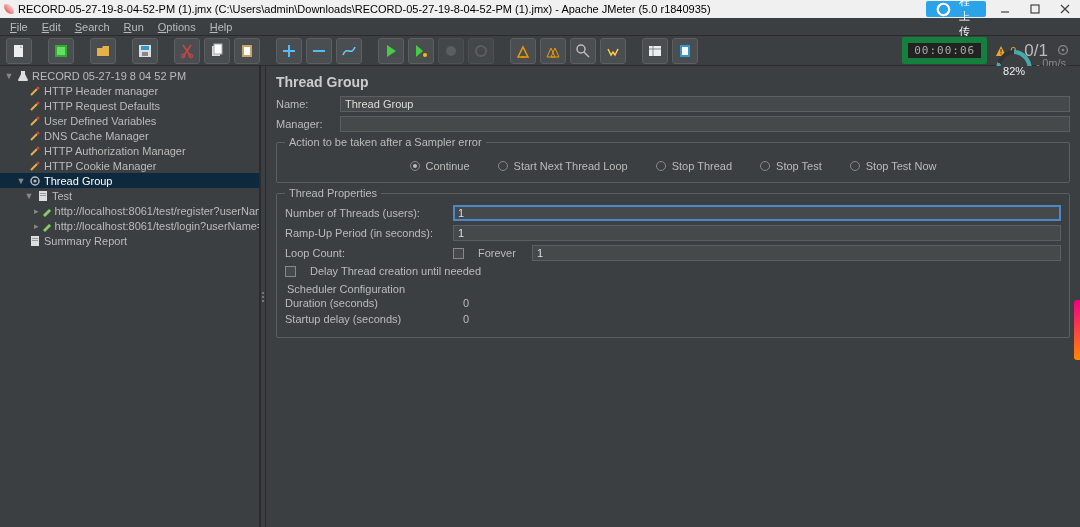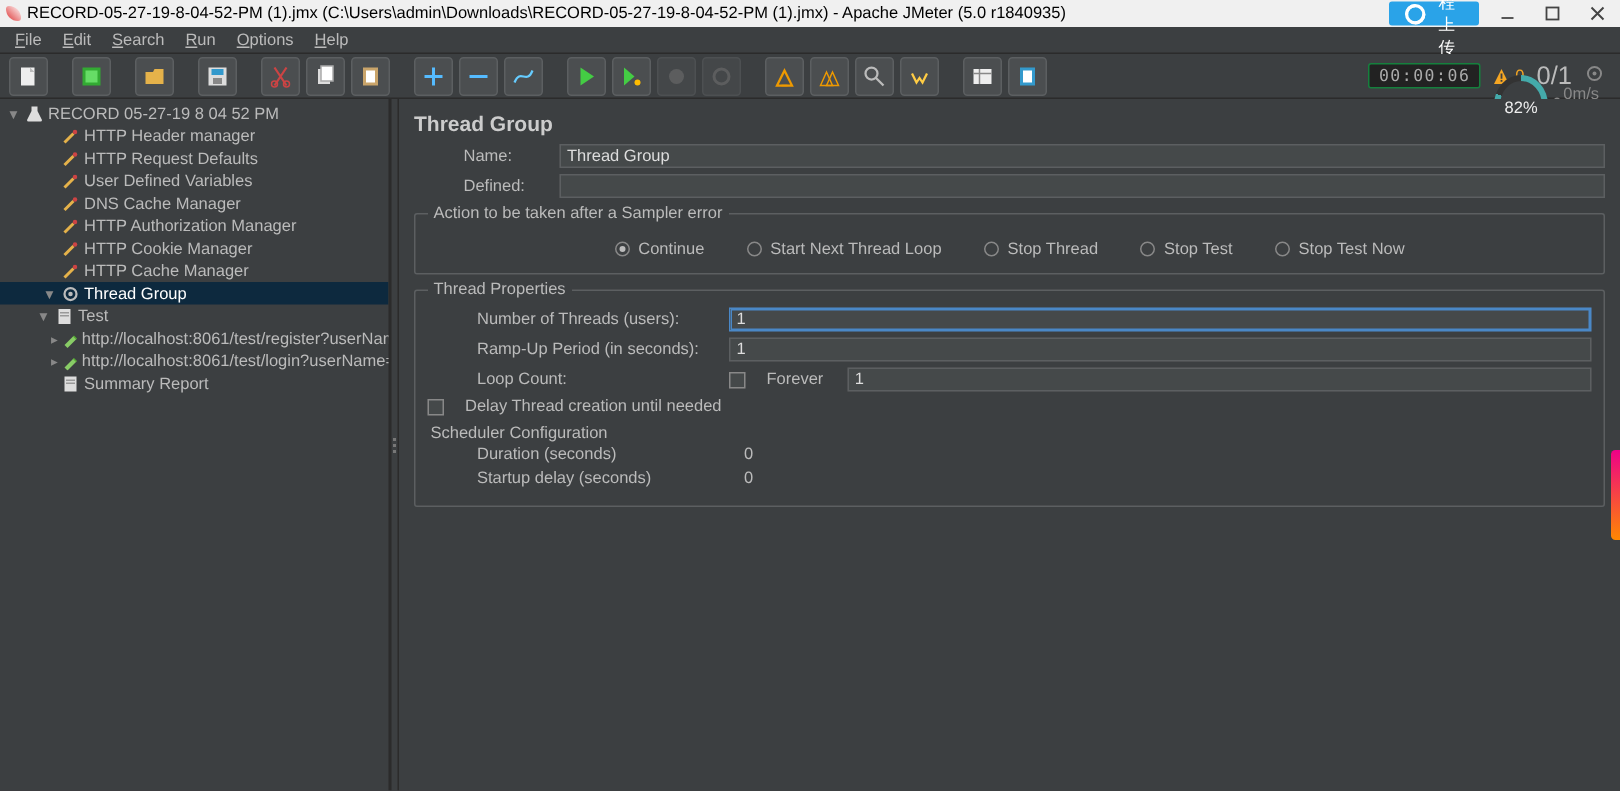--- a/index.html
+++ b/index.html
@@ -20,21 +20,21 @@
   .menubar span { padding:0 6px; color:#bbb; cursor:default; }
   .menubar span u { text-decoration: underline; }
 
   
   .toolbar { height: 30px; background: #3c3f41; display:flex; align-items:center; padding:2px 6px; gap:4px; border-bottom:1px solid #2b2b2b; position:relative; }
   .tbtn { width:26px; height:26px; background:#4b4e50; border:1px solid #5c5f61; border-radius:3px; display:flex; align-items:center; justify-content:center; color:#ccc; }
   .tbtn.disabled { opacity:0.55; }
   .tsep { width:8px; }
   .tbtn svg { width:16px; height:16px; }
   .toolbar .right { margin-left:auto; display:flex; align-items:center; gap:8px; padding-right:4px; }
-  .elapsed { background:#222; color:#aaa; font-family: monospace; padding:1px 6px; border:1px solid #15803d; border-radius:2px; font-size:11px; letter-spacing:1px; }
+  .elapsed { background:#222; color:#aaa; font-family: monospace; padding:1px 6px; border:6px solid #15803d; border-radius:2px; font-size:11px; letter-spacing:1px; }
   .warn { color:#f5a623; display:flex; align-items:center; gap:3px; font-size:11px; }
   .warn svg{ width:12px; height:12px; }
   .threadcnt { color:#bbb; font-size:17px; }
   .gear { color:#888; }
 
   
   .gauge-wrap { position:absolute; right:14px; top:50px; width:70px; height:40px; display:flex; align-items:center; gap:4px; }
   .gauge { width:40px; height:40px; border-radius:50%; background:
      conic-gradient(#4aa 0deg 295deg, #333 295deg 360deg);
      display:flex; align-items:center; justify-content:center; position:relative; }
@@ -44,31 +44,31 @@
   .gauge-side div{ display:flex; align-items:flex-end; gap:2px;}
   .gauge-side .dot{ width:4px;height:4px; background:#888; border-radius:50%; }
 
   
   .workspace { display:flex; height: calc(527px - 18px - 18px - 30px); position:relative; }
   .tree { width:260px; background:#3c3f41; border-right:1px solid #2b2b2b; overflow:hidden; padding-top:2px; }
   .tree-row { display:flex; align-items:center; height:15px; padding-left:4px; gap:2px; white-space:nowrap; color:#bbb; }
   .tree-row.selected { background:#0d293e; color:#fff; }
   .tree-row .tw { width:10px; text-align:center; color:#888; font-size:9px;}
   .tree-row .ic { width:14px; height:12px; display:inline-flex; align-items:center; justify-content:center; }
-  .ind0{ padding-left:4px;} .ind1{ padding-left:28px;} .ind2{ padding-left:24px;} .ind3{ padding-left:34px;}
+  .ind0{ padding-left:4px;} .ind1{ padding-left:16px;} .ind2{ padding-left:24px;} .ind3{ padding-left:34px;}
 
   
   .splitter { width:6px; background:#3c3f41; border-left:1px solid #2b2b2b; border-right:1px solid #2b2b2b; display:flex; flex-direction:column; justify-content:center; align-items:center; gap:2px; }
   .splitter div{ width:2px;height:2px;background:#777; }
 
   
   .editor { flex:1; background:#3c3f41; padding:8px 10px 8px 10px; overflow:auto; color:#bbb; position:relative; }
   .editor h2 { font-size:14px; font-weight:bold; color:#ccc; margin-bottom:6px; }
   .field-row { display:flex; align-items:center; gap:8px; margin-bottom:4px; }
-  .field-row label { min-width:56px; color:#bbb;margin-left:33px; }
+  .field-row label { min-width:56px; color:#bbb; }
   .txt { flex:1; background:#45494a; border:1px solid #5c5f61; color:#ddd; height:16px; padding:0 4px; font-size:11px; }
   .txt.focus { border:1px solid #4a88c7; box-shadow:0 0 0 1px #4a88c7 inset; }
 
   fieldset { border:1px solid #5c5f61; border-radius:2px; padding:6px 8px 8px 8px; margin-top:4px; }
   fieldset legend { color:#bbb; padding:0 4px; font-size:11px; }
   .radio-row { display:flex; gap:28px; justify-content:center; padding:6px 0 2px 0; }
   .radio { display:flex; align-items:center; gap:6px; color:#bbb; }
   .radio .r { width:10px;height:10px;border:1px solid #888;border-radius:50%; display:inline-block; position:relative; }
   .radio .r.checked::after{ content:""; position:absolute; inset:2px; background:#bbb; border-radius:50%; }
 
@@ -348,30 +348,20 @@
       <div class="tree-row ind1">
         <span class="tw"></span>
         <span class="ic">
           <svg width="12" height="12" viewBox="0 0 12 12">
             <path d="M2 10 L8 4" stroke="#e5b24a" stroke-width="2"></path>
             <circle cx="9" cy="3" r="1.5" fill="#c44"></circle>
           </svg>
         </span>
         <span>HTTP Cookie Manager</span>
       </div>
-      <div class="tree-row ind1">
-        <span class="tw"></span>
-        <span class="ic">
-          <svg width="12" height="12" viewBox="0 0 12 12">
-            <path d="M2 10 L8 4" stroke="#e5b24a" stroke-width="2"></path>
-            <circle cx="9" cy="3" r="1.5" fill="#c44"></circle>
-          </svg>
-        </span>
-        <span>HTTP Cache Manager</span>
-      </div>
       <div class="tree-row ind1 selected">
         <span class="tw">▼</span>
         <span class="ic">
           <svg width="12" height="12" viewBox="0 0 12 12">
             <circle cx="6" cy="6" r="4" fill="none" stroke="#bbb" stroke-width="1.5"></circle>
             <circle cx="6" cy="6" r="1.5" fill="#bbb"></circle>
           </svg>
         </span>
         <span>Thread Group</span>
       </div>
@@ -425,21 +415,21 @@
     </div>
 
   <div class="editor">
     <h2>Thread Group</h2>
 
     <div class="field-row">
       <label>Name:</label>
       <input class="txt" value="Thread Group" style="">
     </div>
     <div class="field-row">
-      <label>Defined:</label>
+      <label>Manager:</label>
       <input class="txt" value="" style="">
     </div>
 
     <fieldset>
       <legend>Action to be taken after a Sampler error</legend>
       <div class="radio-row" id="radio-row">
           <label class="radio">
             <span class="r checked"></span>
             <span>Continue</span>
           </label>

